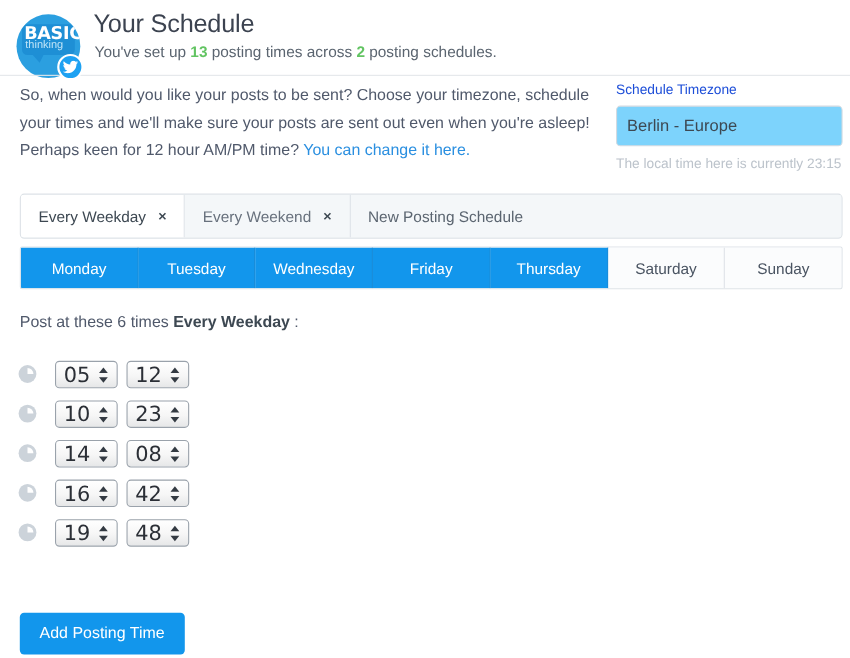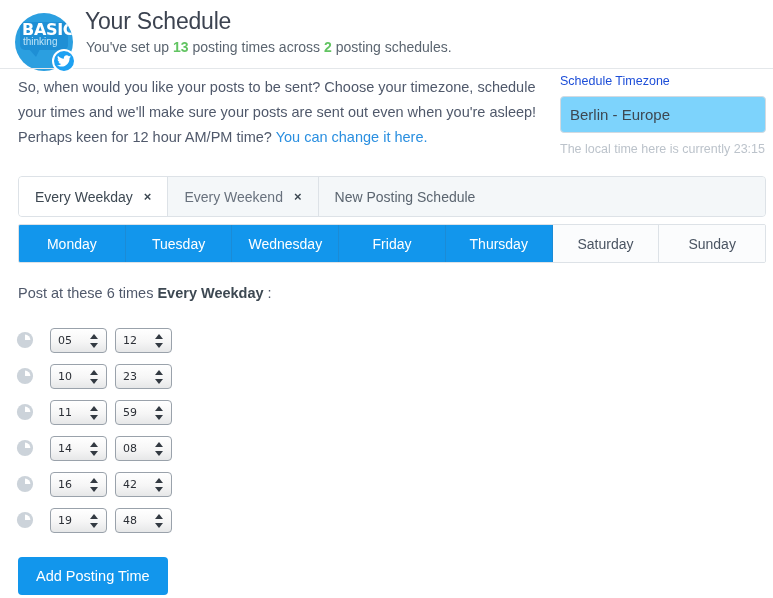--- a/index.html
+++ b/index.html
@@ -297,21 +297,21 @@
     margin-right: 8px;
     border: 1px solid #9aa2ab;
     border-radius: 4px;
     background: linear-gradient(to bottom, #ffffff 0%, #f6f6f6 55%, #e6e7e8 100%);
     cursor: text;
   }
   .spinner .val {
     position: absolute;
     left: 7px;
     top: 3px;
-    font-size: 11px;
+    font-size: 19px;
     color: #2b2f36;
     font-family: "DejaVu Sans", sans-serif;
     line-height: 18px;
   }
   .spinner .arrows {
     position: absolute;
     right: 8px;
     top: 4px;
     width: 8px;
     height: 16px;
@@ -456,89 +456,69 @@
       </div>
       <div class="spinner">
         <span class="val">23</span>
         <span class="arrows">
             <i class="up"></i>
             <i class="down"></i>
           </span>
       </div>
     </div>
 
+
     <div class="time-row">
       <svg class="clock-icon" viewBox="0 0 20 20">
         <circle cx="10" cy="10" r="9" fill="#ccd3da"></circle>
         <path d="M10 10 L10 4 A6 6 0 0 1 16 10 Z" fill="#ffffff"></path>
       </svg>
       <div class="spinner">
-        <span class="val">11</span>
-        <span class="arrows">
-            <i class="up"></i>
-            <i class="down"></i>
-          </span>
-      </div>
-      <div class="spinner">
-        <span class="val">59</span>
+        <span class="val">14</span>
+        <span class="arrows">
+            <i class="up"></i>
+            <i class="down"></i>
+          </span>
+      </div>
+      <div class="spinner">
+        <span class="val">08</span>
         <span class="arrows">
             <i class="up"></i>
             <i class="down"></i>
           </span>
       </div>
     </div>
 
     <div class="time-row">
       <svg class="clock-icon" viewBox="0 0 20 20">
         <circle cx="10" cy="10" r="9" fill="#ccd3da"></circle>
         <path d="M10 10 L10 4 A6 6 0 0 1 16 10 Z" fill="#ffffff"></path>
       </svg>
       <div class="spinner">
-        <span class="val">14</span>
-        <span class="arrows">
-            <i class="up"></i>
-            <i class="down"></i>
-          </span>
-      </div>
-      <div class="spinner">
-        <span class="val">08</span>
+        <span class="val">16</span>
+        <span class="arrows">
+            <i class="up"></i>
+            <i class="down"></i>
+          </span>
+      </div>
+      <div class="spinner">
+        <span class="val">42</span>
         <span class="arrows">
             <i class="up"></i>
             <i class="down"></i>
           </span>
       </div>
     </div>
 
     <div class="time-row">
       <svg class="clock-icon" viewBox="0 0 20 20">
         <circle cx="10" cy="10" r="9" fill="#ccd3da"></circle>
         <path d="M10 10 L10 4 A6 6 0 0 1 16 10 Z" fill="#ffffff"></path>
       </svg>
       <div class="spinner">
-        <span class="val">16</span>
-        <span class="arrows">
-            <i class="up"></i>
-            <i class="down"></i>
-          </span>
-      </div>
-      <div class="spinner">
-        <span class="val">42</span>
-        <span class="arrows">
-            <i class="up"></i>
-            <i class="down"></i>
-          </span>
-      </div>
-    </div>
-
-    <div class="time-row">
-      <svg class="clock-icon" viewBox="0 0 20 20">
-        <circle cx="10" cy="10" r="9" fill="#ccd3da"></circle>
-        <path d="M10 10 L10 4 A6 6 0 0 1 16 10 Z" fill="#ffffff"></path>
-      </svg>
-      <div class="spinner">
         <span class="val">19</span>
         <span class="arrows">
             <i class="up"></i>
             <i class="down"></i>
           </span>
       </div>
       <div class="spinner">
         <span class="val">48</span>
         <span class="arrows">
             <i class="up"></i>

